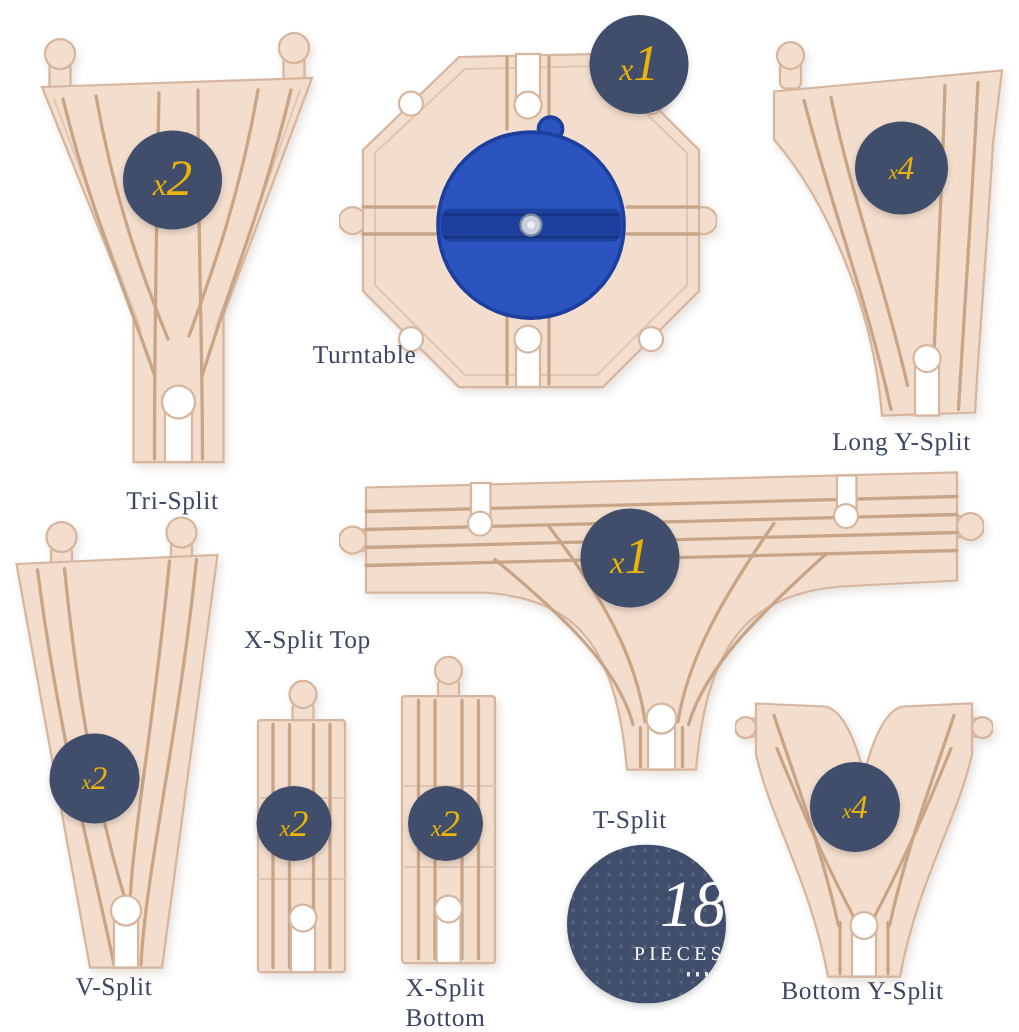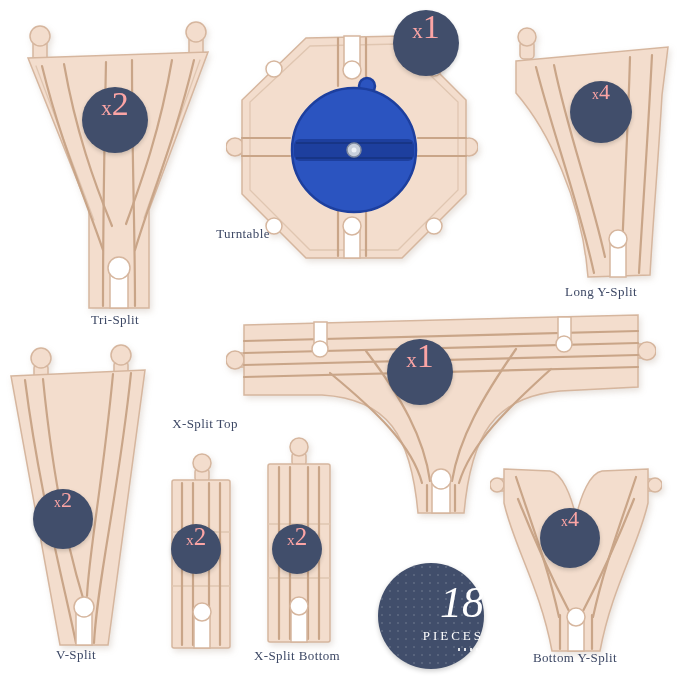--- a/index.html
+++ b/index.html
@@ -8,29 +8,29 @@
   .piece{position:absolute;filter:drop-shadow(2px 3px 3px rgba(120,90,60,0.18));}
   .wood{fill:var(--wood);stroke:var(--wood_line);stroke-width:1.5;}
   .groove{fill:none;stroke:var(--groove);stroke-width:2.2;stroke-linecap:round;}
   .groove-faint{fill:none;stroke:var(--groove_light);stroke-width:1.3;stroke-linecap:round;}
   .notch{fill:var(--background);stroke:var(--wood_line);stroke-width:1.5;}
   .blue{fill:var(--turntable_blue);stroke:var(--turntable_blue_dark);stroke-width:2.5;}
   .blue-dark{fill:var(--turntable_blue_dark);stroke:none;}
   .blue-line{fill:none;stroke:#16337f;stroke-width:1.5;}
   .pin{fill:#c9d0dc;stroke:#7f8aa0;stroke-width:1.5;}
   .pin-core{fill:#eef1f6;}
-  .badge{position:absolute;border-radius:50%;background:var(--badge_navy);color:#fca5a5;
-         display:flex;justify-content:center;
-         box-shadow:0 2px 4px rgba(0,0,0,0.18);}
+  .badge{position:absolute;border-radius:50%;background:var(--badge_navy);color:#eab308;
+         display:flex;align-items:center;justify-content:center;
+         box-shadow:0 2px 4px rgba(0,0,0,0.18);font-style:italic;}
   .count{display:block;line-height:1;}
   .count::first-letter{font-size:0.62em;}
   .badge-lg .count{font-size:34px;}
   .badge-md .count{font-size:22px;}
   .badge-sm .count{font-size:25px;}
-  .label{position:absolute;color:var(--label);font-size:13px;line-height:1.15;
+  .label{position:absolute;color:var(--label);font-size:17px;line-height:1.15;
          text-align:center;letter-spacing:0.4px;}
   .pieces-badge{position:absolute;border-radius:50%;background:var(--badge_navy);
       background-image:radial-gradient(rgba(255,255,255,0.12) 1px,transparent 1.5px);
       background-size:8px 8px;color:#fff;display:flex;flex-direction:column;
       align-items:flex-end;justify-content:center;box-shadow:0 2px 5px rgba(0,0,0,0.2);}
   .pieces-num{font-style:italic;font-size:44px;line-height:1;}
   .pieces-label{font-size:13px;letter-spacing:3px;margin-top:3px;margin-left:32px;}
   .ticks{width:26px;height:3px;margin-top:4px;opacity:.85;
       background:repeating-linear-gradient(90deg,#fff 0 2px,transparent 2px 6px);}
 </style>
@@ -219,21 +219,22 @@
   <div class="badge badge-md" style="left:540px;top:508px;width:60px;height:60px">
     <span class="count">x4</span>
   </div>
 
   <div class="pieces-badge" style="left:378px;top:563px;width:106px;height:106px">
     <span class="pieces-num">18</span>
     <span class="pieces-label">PIECES</span>
     <span class="ticks"></span>
   </div>
 
-  <div class="label" style="left:45px;top:313px;width:140px">Tri-Split</div>
+  <div class="label" style="left:45px;top:324px;width:140px">Tri-Split</div>
   <div class="label" style="left:178px;top:227px;width:130px">Turntable</div>
   <div class="label" style="left:511px;top:285px;width:180px">Long Y-Split</div>
   <div class="label" style="left:157px;top:417px;width:96px">X-Split Top</div>
   <div class="label" style="left:16px;top:648px;width:120px">V-Split</div>
   <div class="label" style="left:249px;top:649px;width:96px">X-Split Bottom</div>
+  <div class="label" style="left:360px;top:537px;width:120px">T-Split</div>
   <div class="label" style="left:485px;top:651px;width:180px">Bottom Y-Split</div>
 
 </div>
 
 </body></html>

